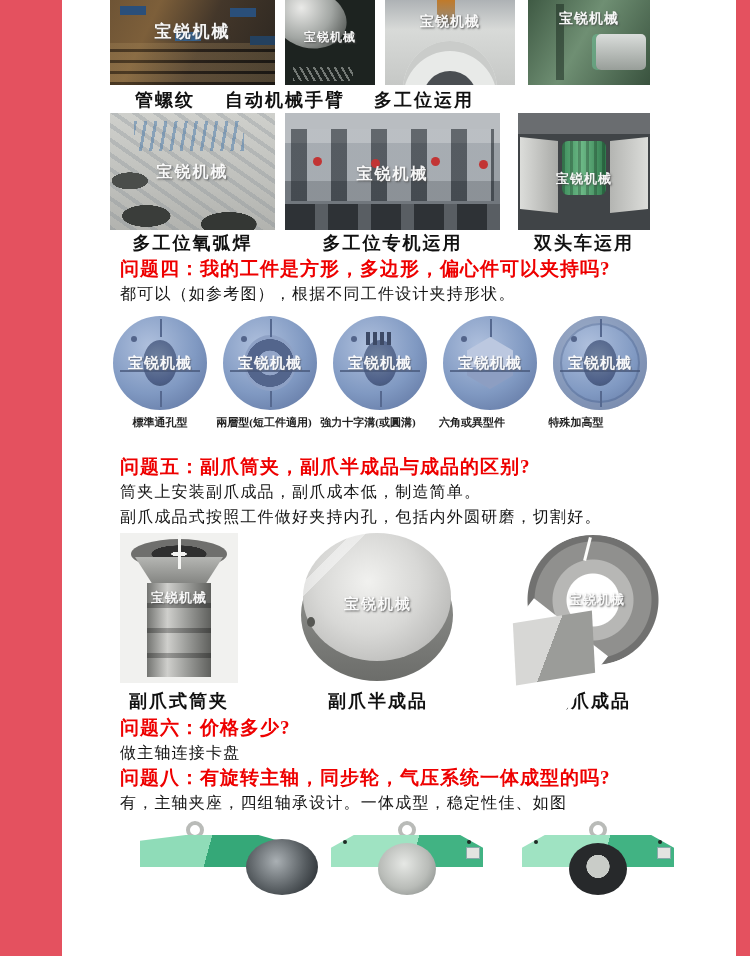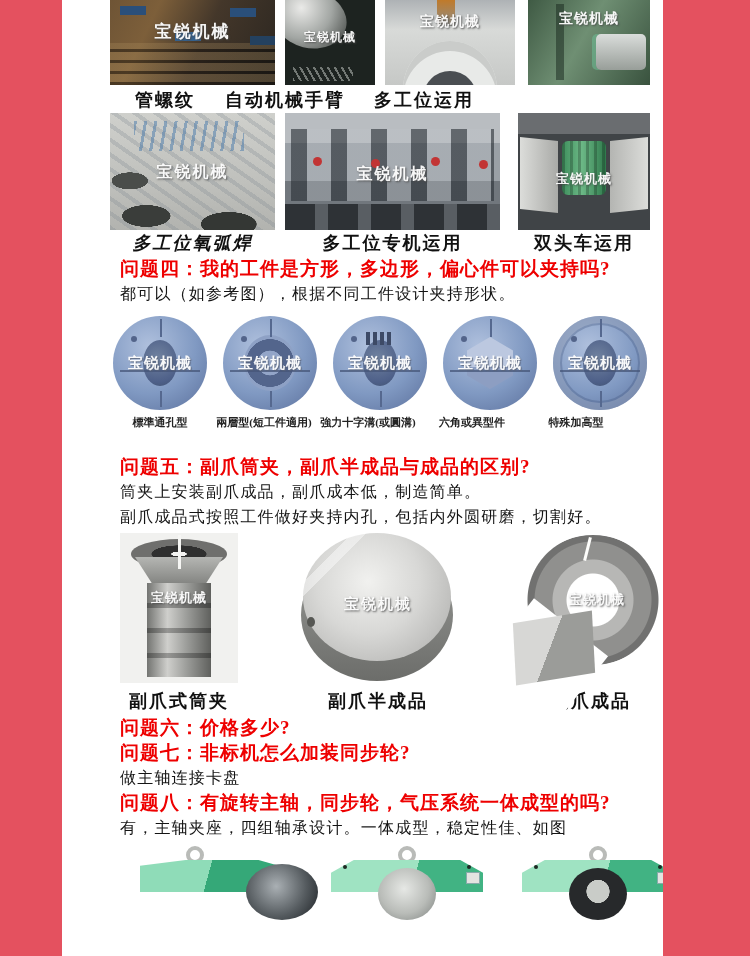--- a/index.html
+++ b/index.html
@@ -1,19 +1,19 @@
 <!DOCTYPE html>
 <html><head>
 <meta charset="utf-8">
 <style>
   * { margin:0; padding:0; box-sizing:border-box; }
   html,body { width:750px; }
   body { font-family:"Liberation Serif","DejaVu Serif",serif; }
   .page { position:relative; width:750px; height:956px; background:#e4515f; overflow:hidden; }
-  .content { position:relative; width:601px; height:956px; margin-left:62px; background:#ffffff; overflow:hidden; }
+  .content { position:relative; width:674px; height:956px; margin-left:62px; background:#ffffff; overflow:hidden; }
 
   
   .photo-row { display:flex; padding-left:48px; }
   .cap-row { display:flex; padding-left:48px; align-items:flex-start; }
   .capc { text-align:center; font-weight:bold; font-size:18px; letter-spacing:2px; color:#111; line-height:26px; white-space:nowrap; }
   .ph { position:relative; overflow:hidden; flex:none; }
 
   .wm { position:absolute; color:rgba(255,255,255,.95); font-weight:bold; letter-spacing:2px;
         text-shadow:1px 1px 2px rgba(70,70,70,.85); white-space:nowrap; }
 
@@ -70,21 +70,21 @@
   .ph7 { width:132px; height:117px; margin-left:18px; background:linear-gradient(180deg,#6a6d70 0 18%,#404447 18%); }
   .ph7 .blockL { position:absolute; top:26px; left:2px; width:38px; height:72px;
         background:linear-gradient(90deg,#dcdDda,#a9aaa7); transform:skewY(6deg); }
   .ph7 .blockR { position:absolute; top:26px; right:2px; width:38px; height:72px;
         background:linear-gradient(90deg,#b4b5b2,#dcddda); transform:skewY(-6deg); }
   .ph7 .motor { position:absolute; top:28px; left:44px; width:44px; height:54px; border-radius:6px;
         background:repeating-linear-gradient(90deg, rgba(0,0,0,.22) 0 3px, transparent 3px 8px),
                    linear-gradient(90deg,#3f8f5d,#6cb886 45%,#2f7a4c); }
   .ph7 .wm { top:56%; left:50%; transform:translate(-50%,-50%); font-size:13px; letter-spacing:1px; }
   .cap-row2 { height:26px; }
-  .cap-row2 .c1 { width:165px;font-style:italic; } .cap-row2 .c2 { width:215px; margin-left:10px; }
+  .cap-row2 .c1 { width:165px; } .cap-row2 .c2 { width:215px; margin-left:10px; }
   .cap-row2 .c3 { width:132px; margin-left:18px; }
 
   
   .textblock { padding-left:58px; padding-right:17px; }
   .q { color:#ee0000; font-weight:bold; font-size:19px; letter-spacing:1px; line-height:25px; white-space:nowrap; }
   .ans { color:#141414; font-size:16px; letter-spacing:1.2px; line-height:25px; }
   .ans.nowrap { white-space:nowrap; }
 
   
   .collet-row { display:flex; padding-left:48px; margin-top:8px; height:98px; column-gap:10px; }
@@ -321,21 +321,20 @@
     <div class="prod-lab-row">
       <div class="prod-lab pl1">副爪式筒夹</div>
       <div class="prod-lab pl2">副爪半成品</div>
       <div class="prod-lab pl3">副爪成品</div>
     </div>
 
     <div class="textblock">
       <p class="q">问题六：价格多少?</p>
     </div>
     <div class="textblock">
-      <p class="q">问题七：非标机怎么加装同步轮?</p>
       <p class="ans nowrap">做主轴连接卡盘</p>
     </div>
     <div class="textblock">
       <p class="q">问题八：有旋转主轴，同步轮，气压系统一体成型的吗?</p>
       <p class="ans nowrap">有，主轴夹座，四组轴承设计。一体成型，稳定性佳、如图</p>
     </div>
 
     <div class="machine-row">
       <div class="unit u1">
         <div class="eye"></div>

